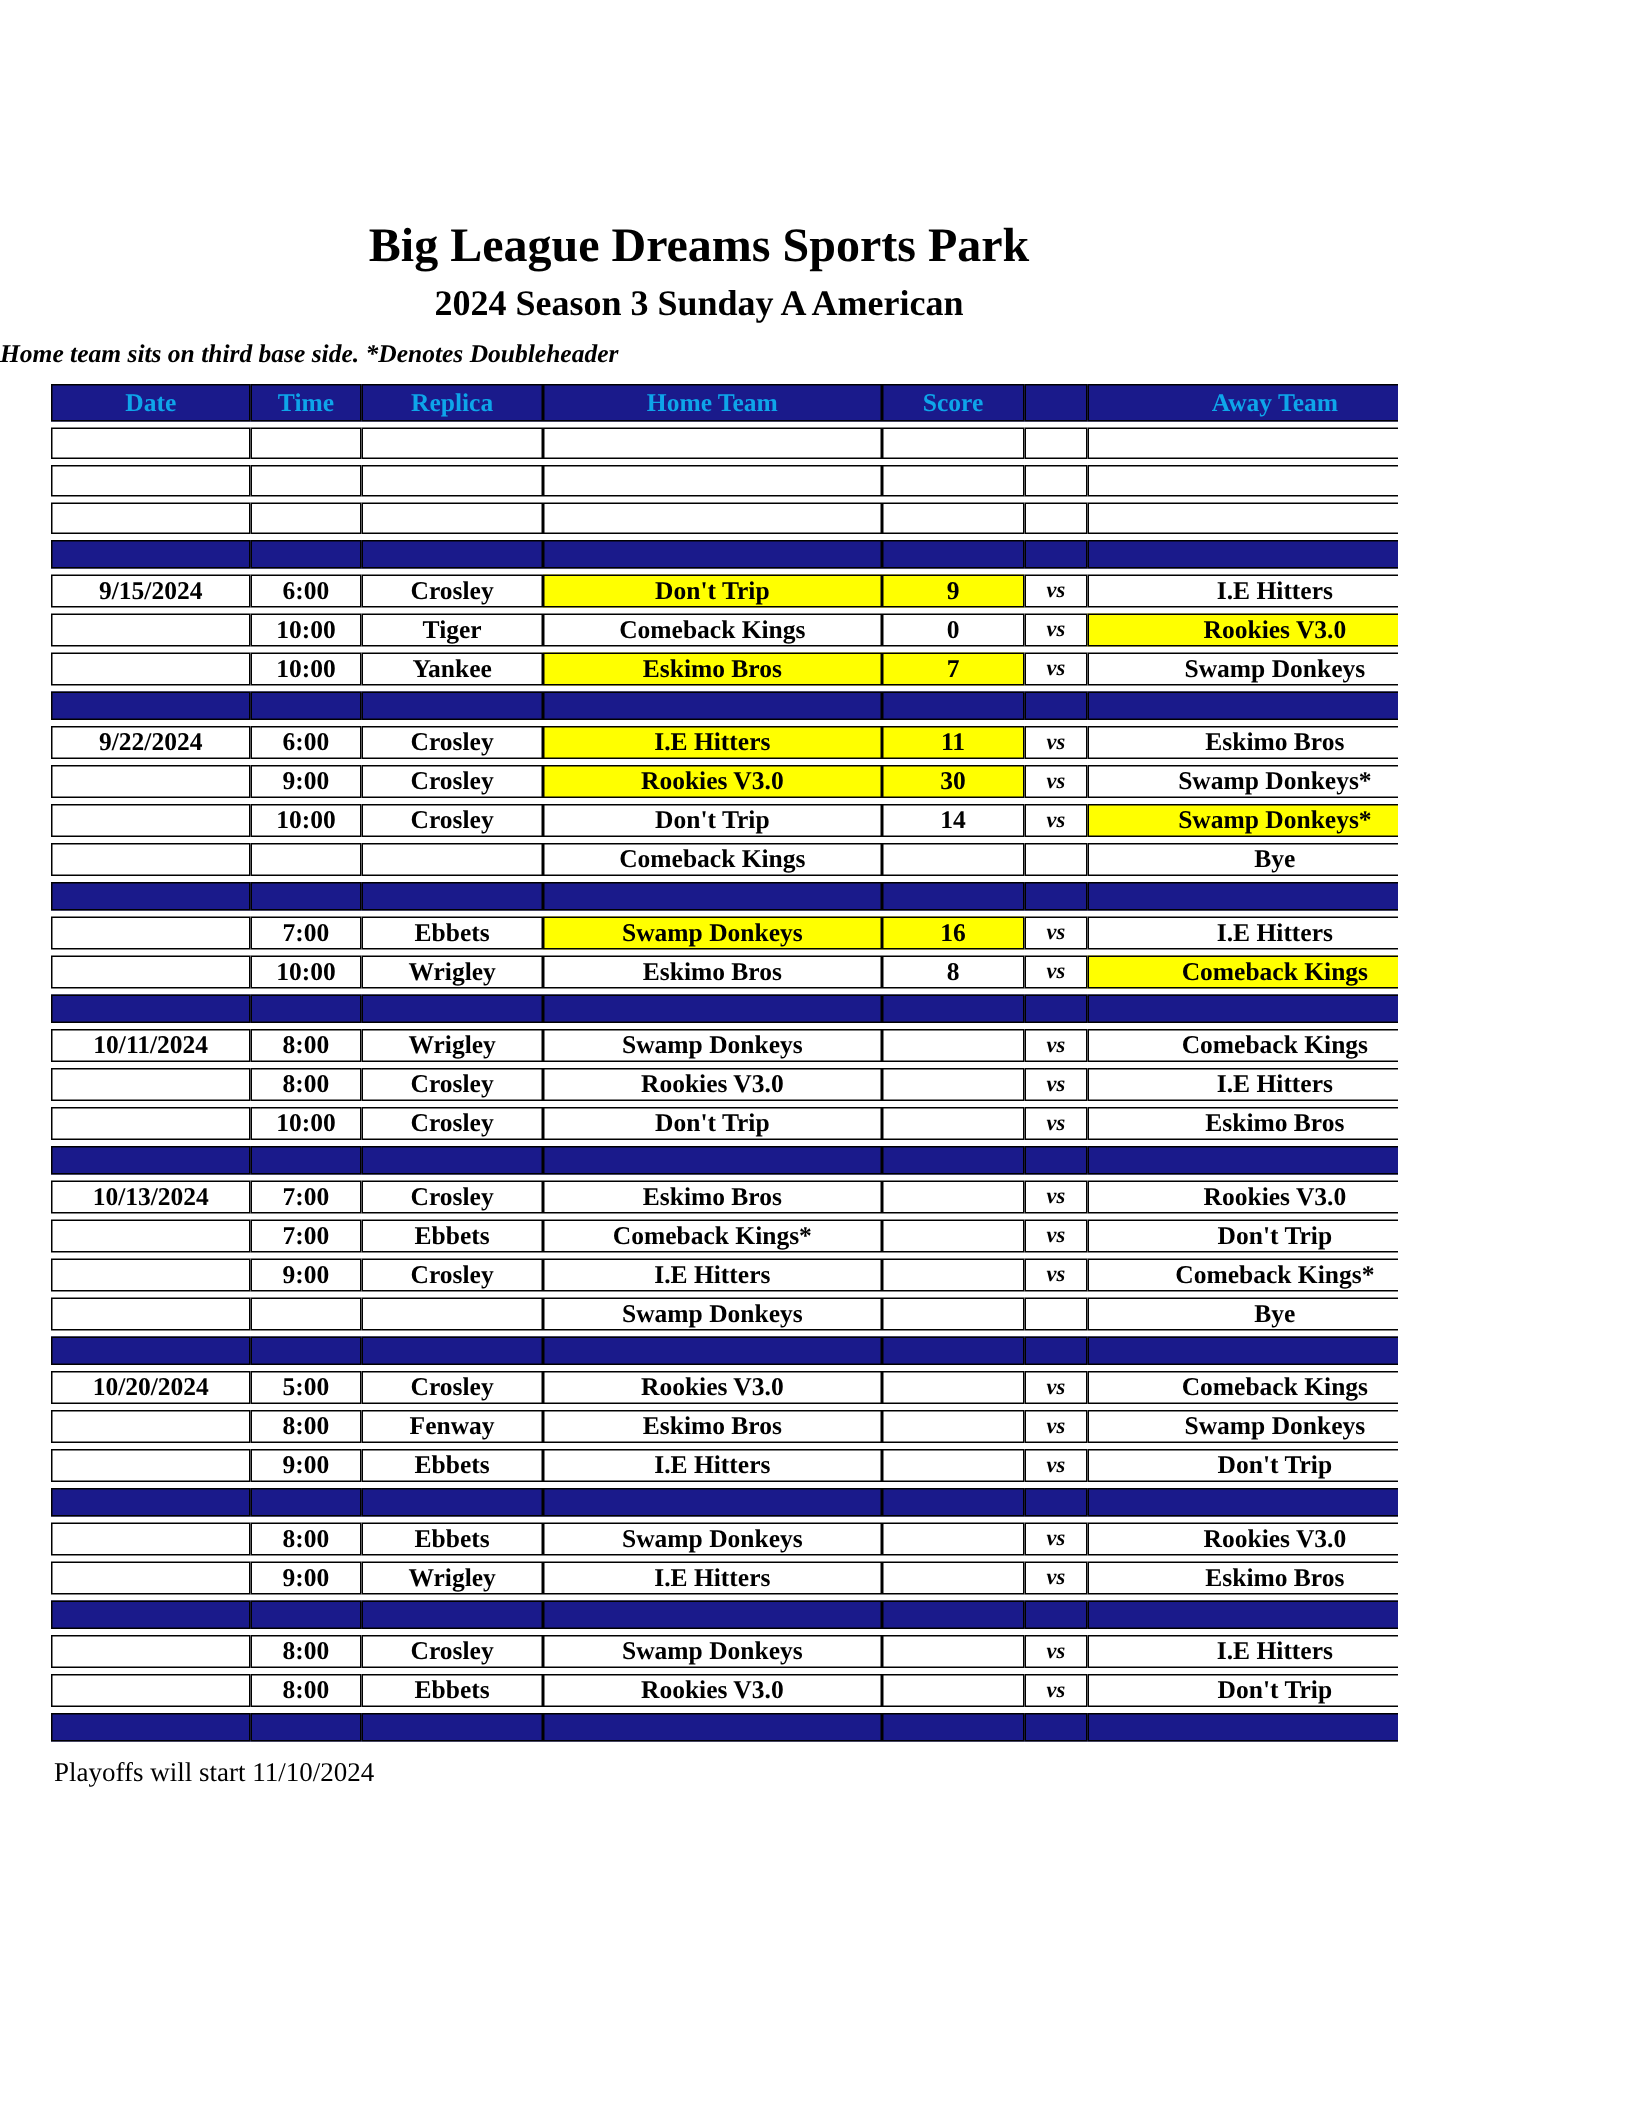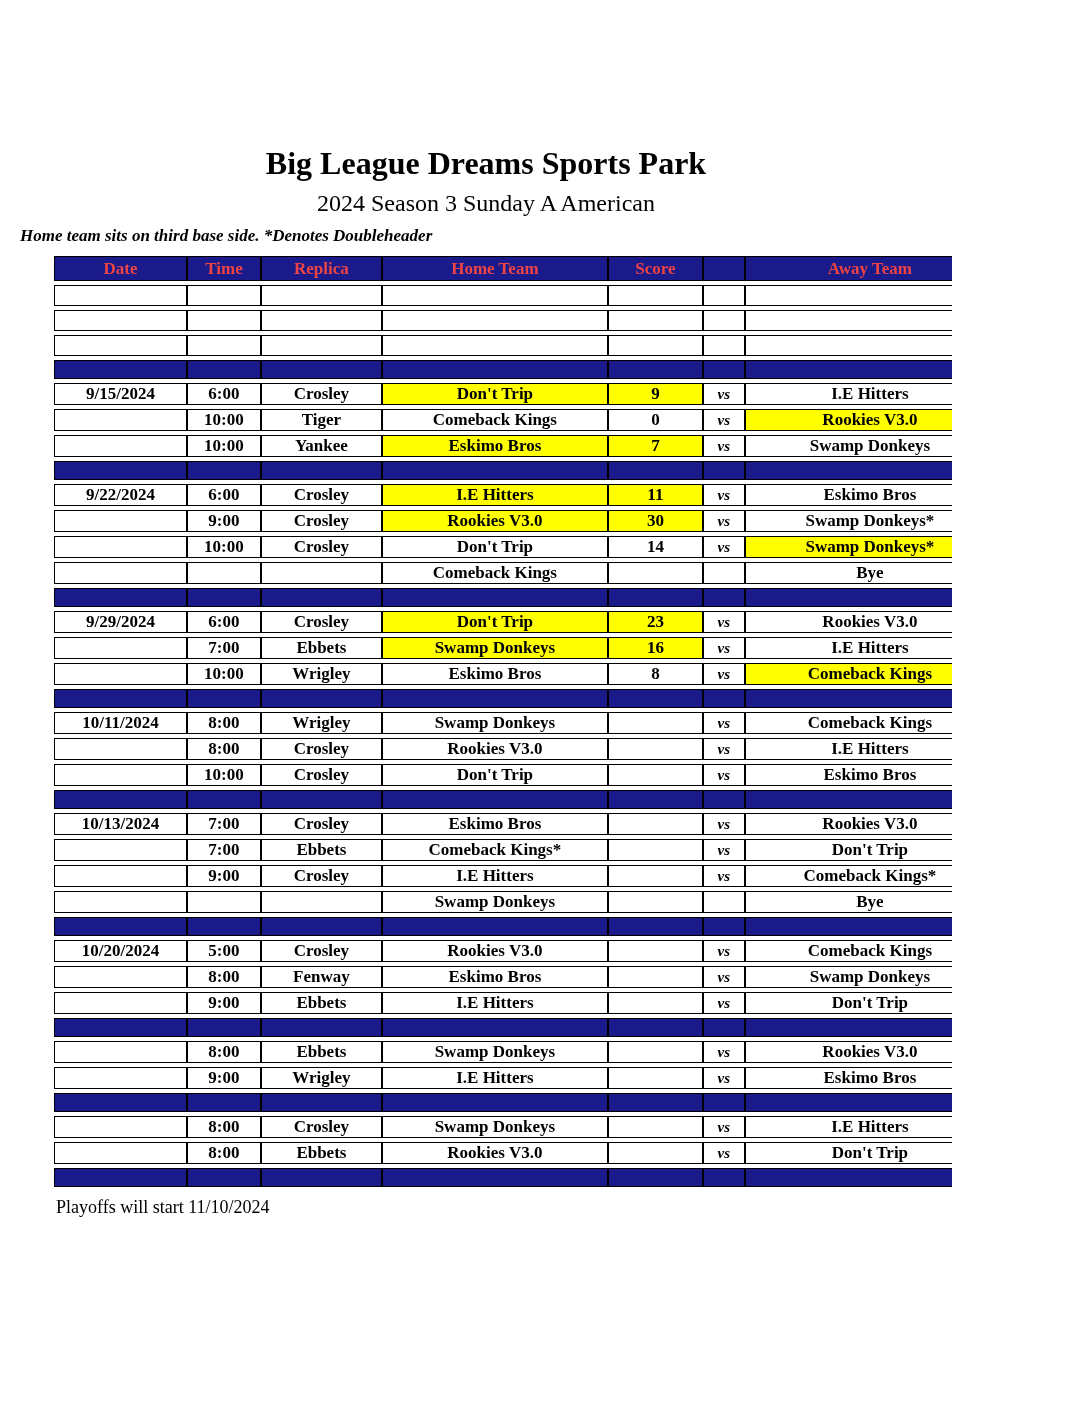--- a/index.html
+++ b/index.html
@@ -3,32 +3,32 @@
 <meta charset="utf-8">
 <style>
   * { box-sizing: border-box; }
   html, body {
     margin: 0; padding: 0;
     background: #ffffff;
     width: 1088px; height: 1408px;
     font-family: "Liberation Serif", serif;
     color: #000;
   }
-  .page { width: 932px; height: 1408px; overflow: hidden; margin-left: 20px; }
+  .page { width: 932px; height: 1408px; overflow: hidden; }
 
   .title {
     margin: 0; padding-top: 146px;
     text-align: center;
     font-size: 32px; font-weight: bold;
     line-height: 1.1;
   }
   .subtitle {
     margin: 0; padding-top: 9px;
     text-align: center;
-    font-size: 24px; font-weight: normal;
+    font-size: 24px; font-weight: bold;
     line-height: 1.1;
   }
   .note {
     margin: 0; padding-top: 10px;
     text-align: left;
     font-size: 17px; font-weight: bold; font-style: italic;
     line-height: 1.1;
   }
 
   table.schedule {
@@ -42,21 +42,21 @@
     border: 1.5px solid #000;
     padding: 0 2px;
     text-align: center;
     vertical-align: middle;
     font-weight: bold;
     white-space: nowrap;
     overflow: hidden;
   }
   .schedule th {
     background: var(--navy);
-    color: #ef4444;
+    color: #0ea5e9;
     font-size: 17px;
     height: 25px;
   }
   .schedule td {
     font-size: 17px;
     height: 21px;
     background: #ffffff;
   }
   .schedule td.sep {
     background: var(--navy);
@@ -229,30 +229,20 @@
           <td class="sep"></td>
           <td class="sep"></td>
           <td class="sep"></td>
           <td class="sep"></td>
           <td class="sep"></td>
           <td class="sep"></td>
           <td class="sep"></td>
           <td class="sep"></td>
         </tr>
         <tr>
-          <td>9/29/2024</td>
-          <td>6:00</td>
-          <td>Crosley</td>
-          <td class="hl">Don't Trip</td>
-          <td class="hl">23</td>
-          <td class="vs">vs</td>
-          <td>Rookies V3.0</td>
-          <td>15</td>
-        </tr>
-        <tr>
           <td></td>
           <td>7:00</td>
           <td>Ebbets</td>
           <td class="hl">Swamp Donkeys</td>
           <td class="hl">16</td>
           <td class="vs">vs</td>
           <td>I.E Hitters</td>
           <td>2</td>
         </tr>
         <tr>

